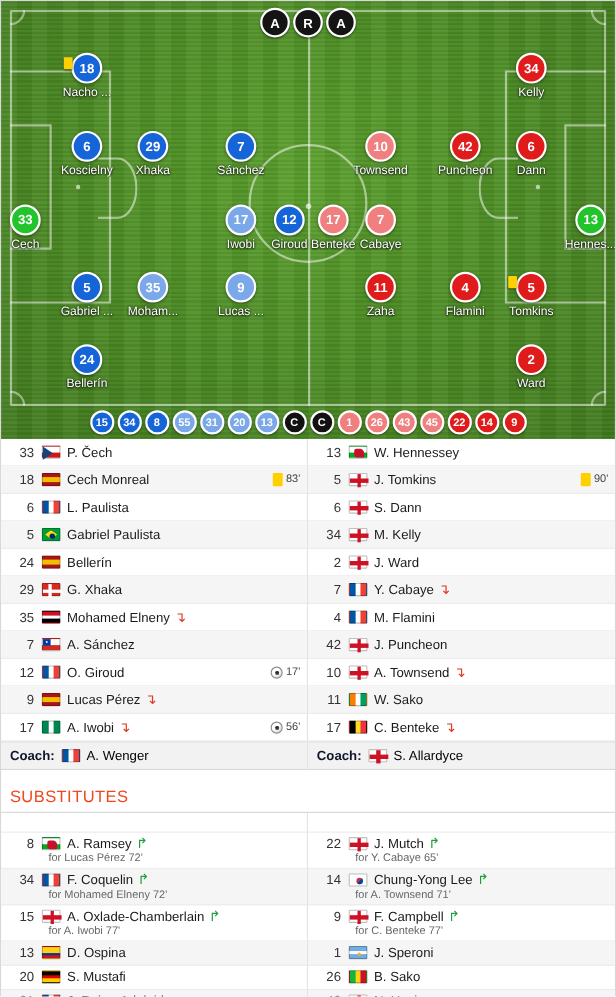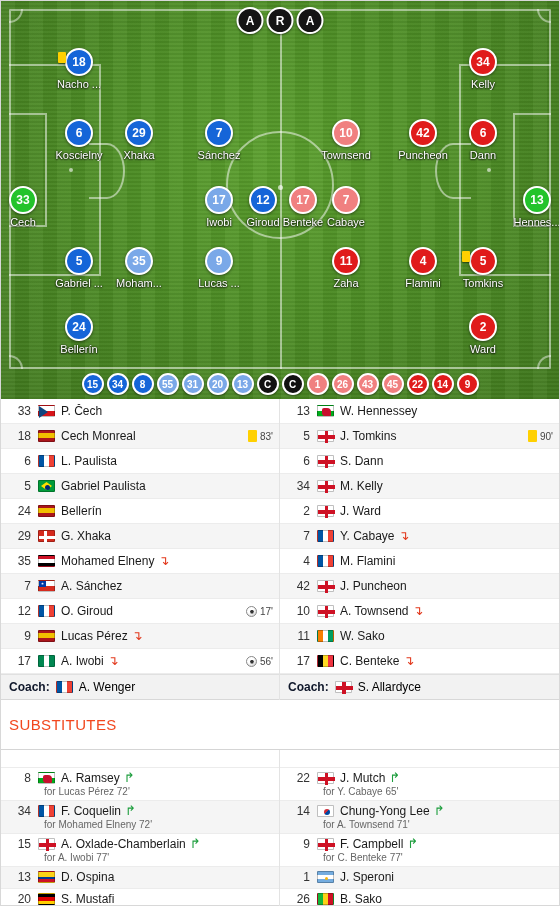--- a/index.html
+++ b/index.html
@@ -146,21 +146,21 @@
     border-bottom: 1px solid #ececec;
   }
   .prow.alt { background: #f5f5f5; }
   .pnum { width: 26px; text-align: right; margin-right: 7px;
           font-size: 12px; color: #333; flex: none; }
   .flag { width: 17px; height: 12px; flex: none; margin-right: 6px;
           border: 1px solid rgba(0,0,0,0.25); border-radius: 1px;
           background-size: 100% 100%; }
   .plabel { flex: 1 1 auto; white-space: nowrap; overflow: hidden;
             text-overflow: ellipsis; }
-  .pevents { flex: none; display: flex; align-items: center; gap: 3px;
+  .pevents { flex: none; display: flex; align-items: flex-start; gap: 3px;
              margin-left: 6px; }
   .ev-card { width: 9px; height: 12px; background: #ffd000; border-radius: 1px;
              display: inline-block; }
   .ev-ball { width: 11px; height: 11px; border-radius: 50%;
              background: radial-gradient(circle at 35% 30%, #fff 40%, #d9d9d9 75%);
              border: 1px solid #888; position: relative; display: inline-block; }
   .ev-ball::after { content: ""; position: absolute; left: 3px; top: 3px;
                     width: 4px; height: 4px; background: #333;
                     clip-path: polygon(50% 0,100% 38%,81% 100%,19% 100%,0 38%); }
   .ev-min { font-size: 10px; color: #444; }
@@ -169,21 +169,21 @@
 
   .coachrow {
     display: flex; align-items: center; height: 26px; padding: 0 6px 0 8px;
     font-size: 12px; background: #f2f2f2; border-top: 1px solid #e0e0e0;
     border-bottom: 1px solid #d8d8d8;
   }
   .coach-lbl { font-weight: bold; color: #0f172a; margin-right: 6px; }
 
   
   .subs-header {
-    padding: 16px 0 16px 8px;
+    padding: 16px 0 5px 8px;
     font-size: 15px; color: #f2471e; letter-spacing: .4px;
     border-bottom: 1px solid #d5d5d5;
   }
   .srow {
     padding: 3px 6px 3px 4px;
     font-size: 12px; color: #1a1a1a;
     border-bottom: 1px solid #ececec;
     min-height: 22px;
   }
   .srow.alt { background: #f5f5f5; }

